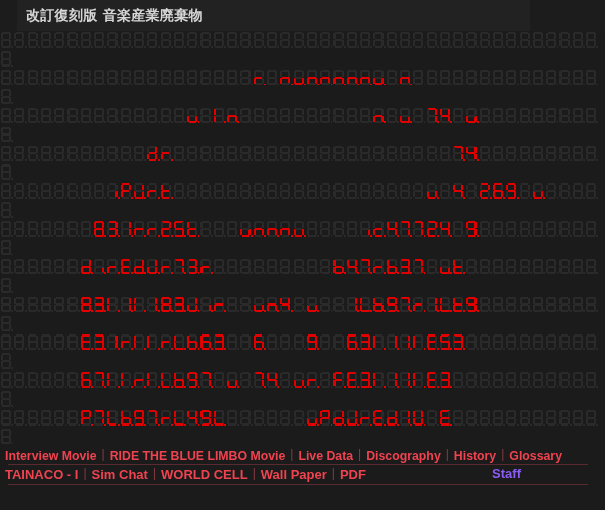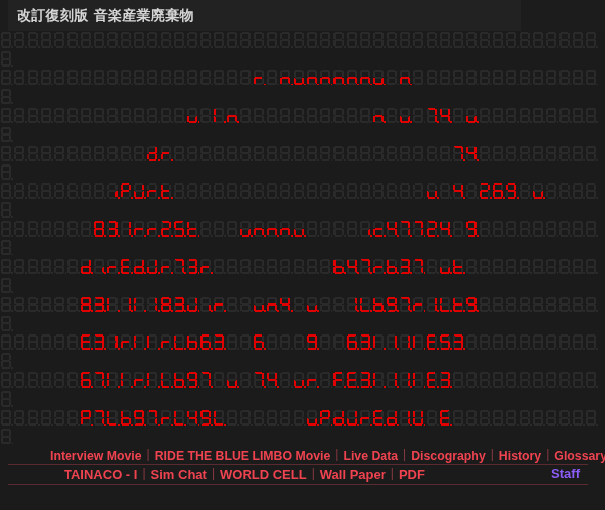--- a/index.html
+++ b/index.html
@@ -13,21 +13,21 @@
     height: 510px;
     overflow: hidden;
     font-family: "Liberation Sans", sans-serif;
     background: #1c1c1c;
     position: relative;
   }
 
   
   #header {
     position: absolute;
-    left: 8px; top: 0;
+    left: 17px; top: 0;
     width: 513px;
     height: 31px;
     background: #222222;
     box-sizing: border-box;
   }
   #header-title {
     position: absolute;
     left: 9px; top: 7px;
     color: #d6d6d6;
     font-size: 14px;
@@ -94,24 +94,23 @@
     left: 0; top: 446px;
     width: 605px;
     height: 64px;
     background: #1b1b1b;
   }
   .navrow {
     position: absolute;
     left: 0;
     width: 551px;
     white-space: nowrap;
-    padding-left: 45px;
   }
   #navrow1 { top: 0px;  height: 18px; }
-  #navrow2 { top: 19px; height: 19px; margin-left: 14px; }
+  #navrow2 { top: 19px; height: 19px; }
   .navrule {
     position: absolute;
     left: 8px;
     width: 580px;
     height: 1px;
     background: #5a2a30;
   }
   #rule1 { top: 18px; }
   #rule2 { top: 38px; }
   .navlink {

